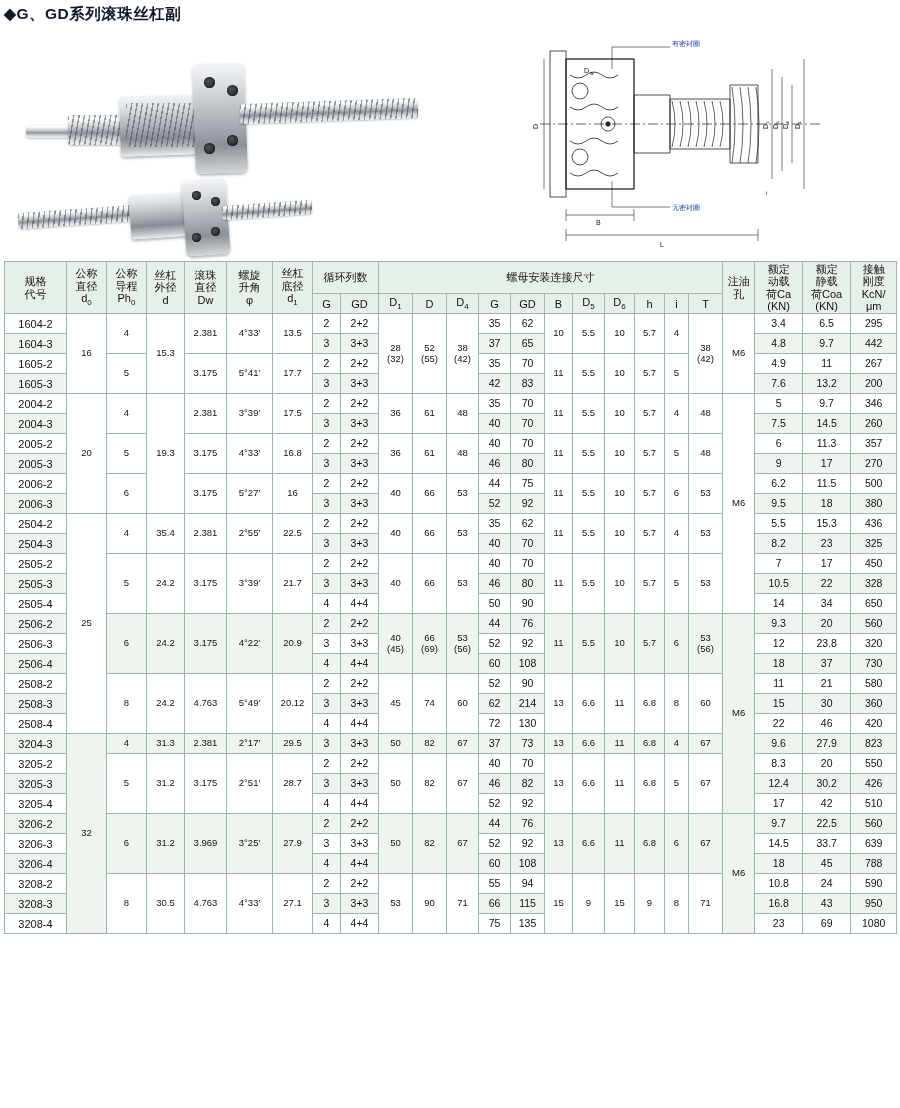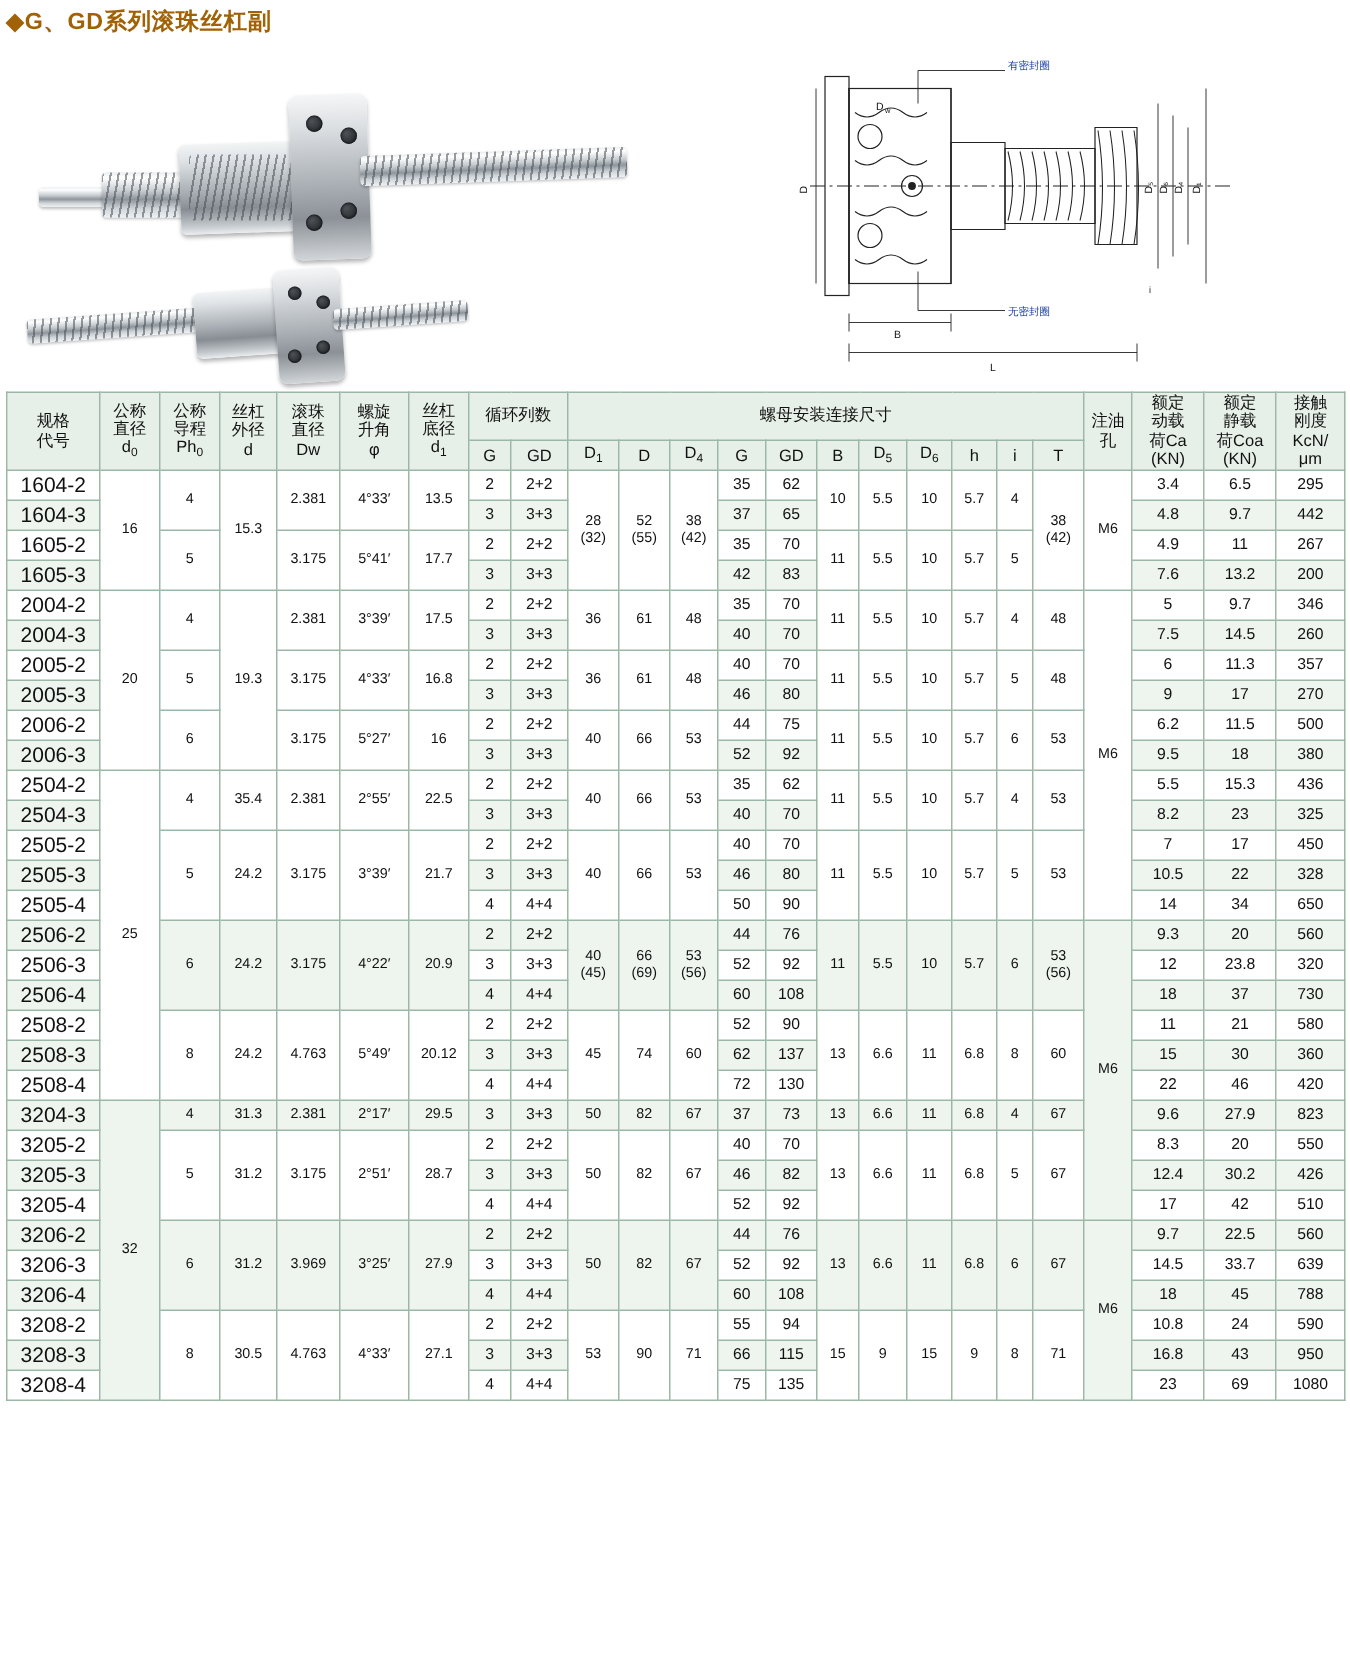--- a/index.html
+++ b/index.html
@@ -9,21 +9,21 @@
     height: 1108px;
     background: #ffffff;
     font-family: "Liberation Sans", sans-serif;
     color: #111;
     position: relative;
     overflow: hidden;
   }
   .page-title {
     font-size: 15.5px;
     font-weight: bold;
-    color: #a16207;
+    color: #0f172a;
     padding: 4px 0 0 4px;
     letter-spacing: 0.5px;
   }
   .figures {
     position: relative;
     height: 236px;
     width: 900px;
   }
   
   .photo {
@@ -89,21 +89,21 @@
   table.spec thead th {
     background: #e7f0e8;
     font-weight: normal;
     font-size: 11px;
     padding: 1px 0;
   }
   table.spec thead th.tall { height: 34px; }
   .sub { font-size: 8px; vertical-align: sub; }
   tr.alt td { background: #eef4ee; }
   tr.plain td { background: #ffffff; }
-  td.code { font-size: 14px; margin-left: 29px; }
+  td.code { font-size: 11px; margin-left: 29px; }
   td.tiny { font-size: 9.5px; }
   .paren { font-size: 9.5px; }
 </style>
 </head>
 <body>
 
 <div class="page-title">◆G、GD系列滚珠丝杠副</div>
 
 <div class="figures">
 
@@ -574,21 +574,21 @@
           <td rowspan="3" class="tiny">60</td>
           <td class="">11</td>
           <td class="">21</td>
           <td class="">580</td>
         </tr>
         <tr class="alt">
           <td class="code">2508-3</td>
           <td class="">3</td>
           <td class="">3+3</td>
           <td class="">62</td>
-          <td class="">137</td>
+          <td class="">214</td>
           <td class="">15</td>
           <td class="">30</td>
           <td class="">360</td>
         </tr>
         <tr class="plain">
           <td class="code">2508-4</td>
           <td class="">4</td>
           <td class="">4+4</td>
           <td class="">72</td>
           <td class="">130</td>

